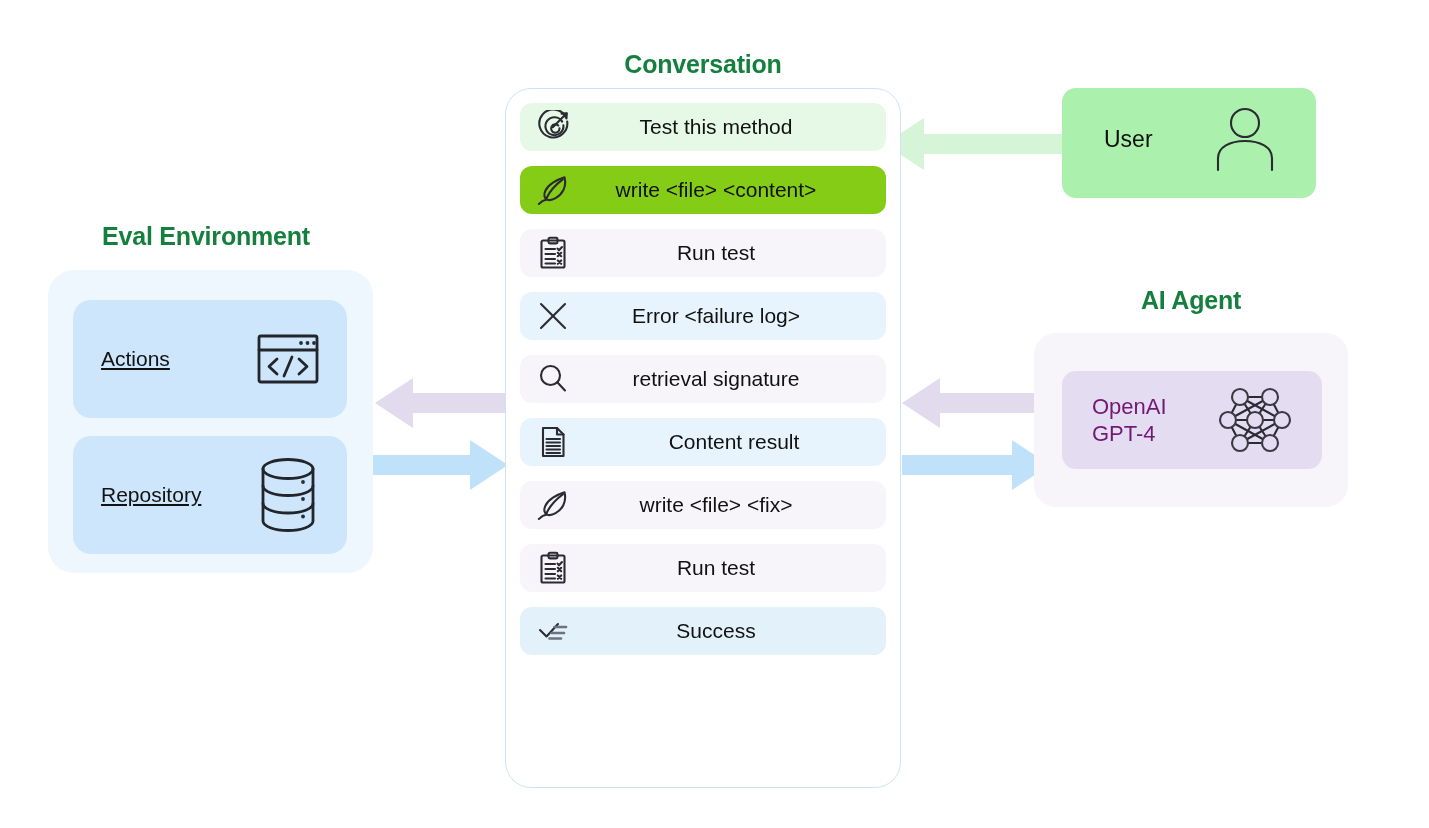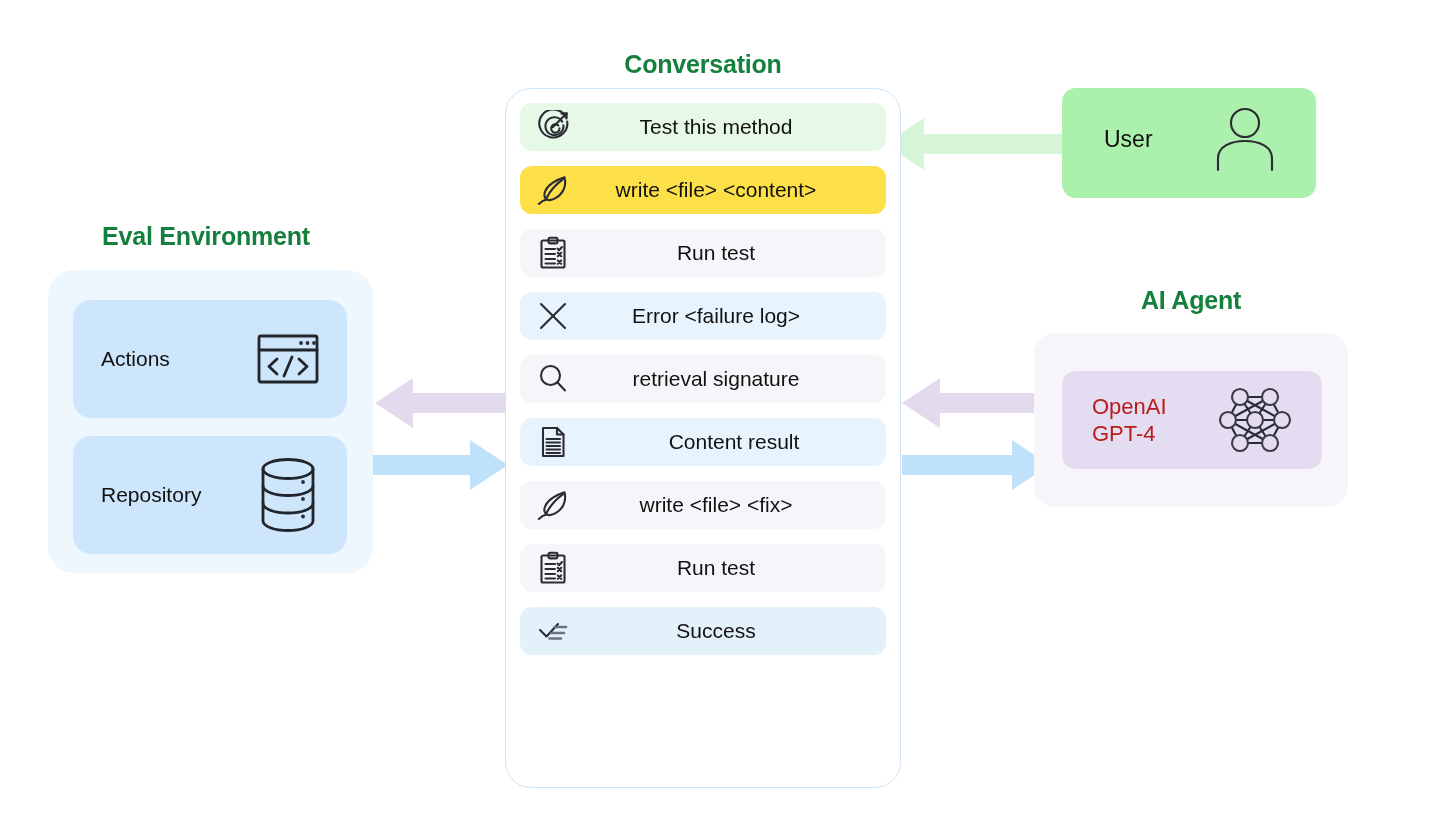--- a/index.html
+++ b/index.html
@@ -59,20 +59,21 @@
     justify-content: space-between;
     padding: 0 28px 0 28px;
     box-sizing: border-box;
   }
   #eval-card-actions { top: 30px; }
   #eval-card-repository { top: 166px; }
   .eval-card-label {
     font-size: 21px;
     color: #121212;
     white-space: nowrap;
+    text-decoration: underline;
   }
   .eval-card-icon { flex: 0 0 auto; display:flex; align-items:center; }
 
   
   #conversation-title {
     left: 505px;
     top: 50px;
     width: 396px;
   }
   #conversation-panel {
@@ -160,21 +161,21 @@
     border-radius: 14px;
     display: flex;
     align-items: center;
     justify-content: space-between;
     padding: 0 30px 0 30px;
     box-sizing: border-box;
   }
   #agent-card-label {
     font-size: 22px;
     line-height: 1.23;
-    color: #b91c1c;
+    color: #701a75;
     white-space: pre-line;
   }
 
   
   .arrow { position: absolute; }
 
   
   svg { display: block; }
   .ln { fill: none; stroke: #2b2b33; stroke-width: 2.1; stroke-linecap: round; stroke-linejoin: round; }
   .ln-thick { fill: none; stroke: #22252c; stroke-width: 2.8; stroke-linecap: round; stroke-linejoin: round; }
@@ -252,21 +253,21 @@
           <path d="M30 7.5 A14 14 0 1 0 31.2 11.5" class="ln"></path>
           <path d="M26.2 11.6 A9 9 0 1 0 27.4 15.2" class="ln"></path>
           <path d="M22.3 15.6 A4.2 4.2 0 1 0 23.5 18.4" class="ln"></path>
           <line x1="16.8" y1="17.2" x2="30.5" y2="3.6" class="ln"></line>
           <path d="M25.6 3.6 L30.8 3.3 L30.5 8.5" class="ln"></path>
         </svg>
       </span>
       <span class="msg-label">Test this method</span>
     </div>
 
-    <div class="msg" style="background:#fde047;">
+    <div class="msg" style="background:#84cc16;">
       <span class="msg-icon">
         <svg width="34" height="34" viewBox="0 0 34 34">
           <path d="M28.5 4.2 C21 6.5 12.5 11.5 9.5 17.5 C7.2 22 8.6 25.5 11 26.6 C15.5 28.7 24 24 27.4 17 C29.6 12.4 29.3 7.4 28.5 4.2 Z" class="ln"></path>
           <path d="M26.8 6.4 C20.5 11 14 17.8 10.5 25.2" class="ln"></path>
           <path d="M10.8 26.4 C9 27.4 7.2 27.2 5.6 28.8 C4.5 29.9 3.8 30.6 2.8 30.9" class="ln"></path>
         </svg>
       </span>
       <span class="msg-label">write &lt;file&gt; &lt;content&gt;</span>
     </div>
 

